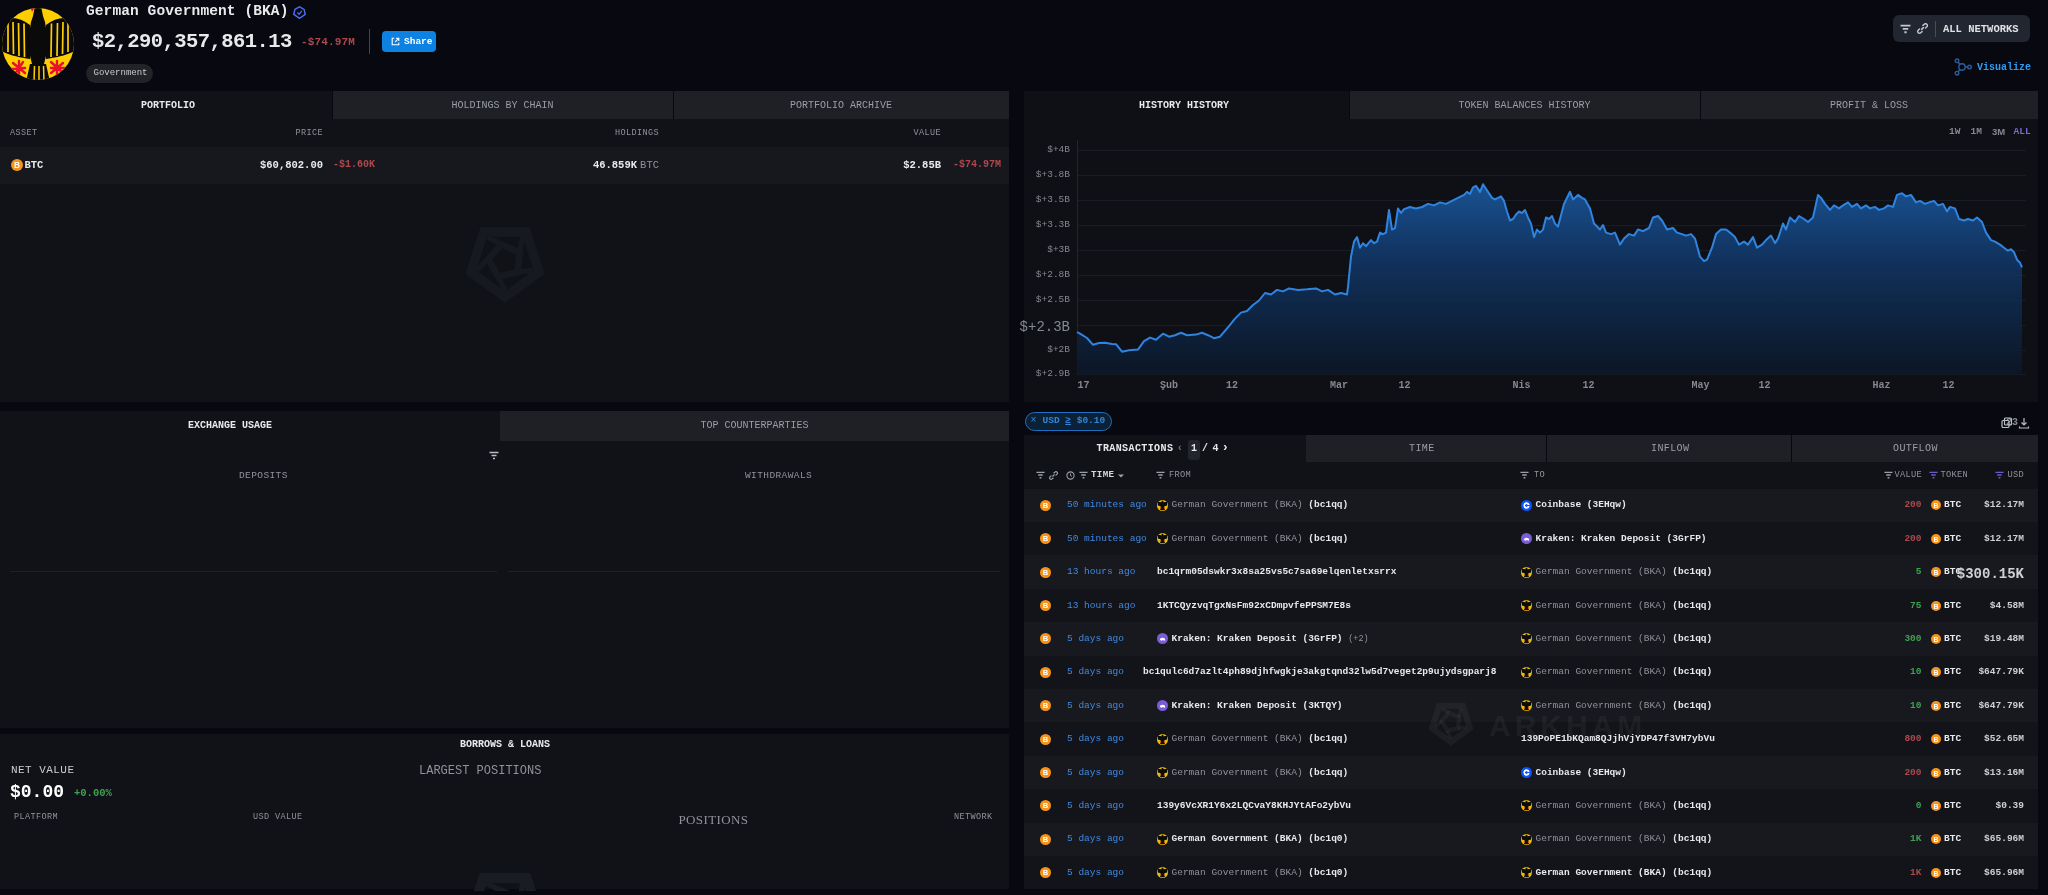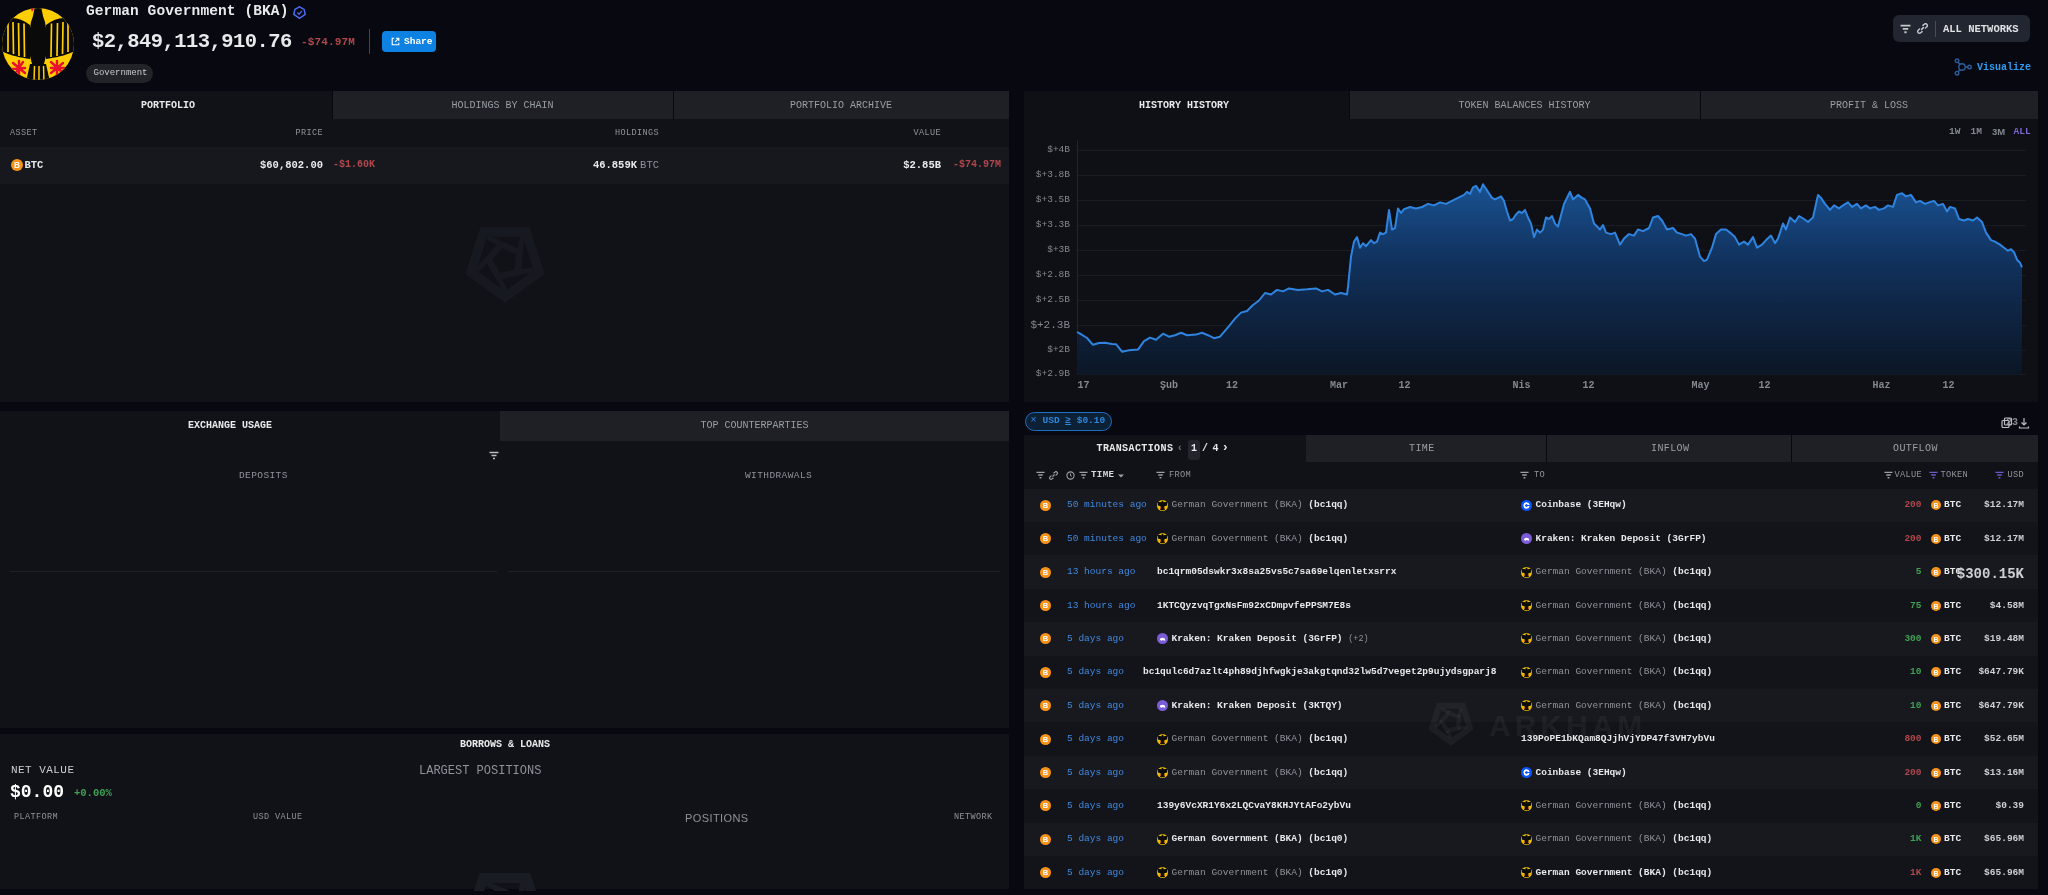--- a/index.html
+++ b/index.html
@@ -27,21 +27,21 @@
         <g stroke="#e8112d" stroke-width="2.4" stroke-linecap="round">
           <path d="M49 54 L61 65 M61 55 L49 65 M49 60 l13 0 M55 53 l0 14"></path>
         </g>
       </g>
     </svg>
 <div class="t" style="left:86px;top:3.0px;font-size:14.5px;color:#e7e9eb;font-weight:700;letter-spacing:0.1px;font-family:'Liberation Mono',monospace;">German Government (BKA)</div>
 <svg style="position:absolute;left:293px;top:6px;" width="13" height="13" viewBox="0 0 13 13">
       <polygon points="1.9,3.4 6.5,0.9 11.1,3.4 12.2,8.3 6.5,12.3 0.8,8.3" fill="none" stroke="#4a6cf5" stroke-width="1.5"></polygon>
       <path d="M4.3 6.5 L6.1 8.2 L8.9 4.9" stroke="#4a6cf5" stroke-width="1.3" fill="none"></path>
     </svg>
-<div class="t" style="left:92px;top:29.3px;font-size:20.5px;color:#e7e9eb;font-weight:700;letter-spacing:-0.55px;font-family:'Liberation Mono',monospace;">$2,849,113,910.76</div>
+<div class="t" style="left:92px;top:29.3px;font-size:20.5px;color:#e7e9eb;font-weight:700;letter-spacing:-0.55px;font-family:'Liberation Mono',monospace;">$2,290,357,861.13</div>
 <div class="t" style="left:301px;top:36.2px;font-size:11px;color:#b0484c;font-weight:700;letter-spacing:0.15px;font-family:'Liberation Mono',monospace;">-$74.97M</div>
 <div style="position:absolute;left:368.5px;top:29px;width:1px;height:25px;background:#44464c;"></div>
 <div style="position:absolute;left:382px;top:31px;width:54px;height:21px;background:#0d82e2;border-radius:4px;"></div>
 <svg style="position:absolute;left:391px;top:37px;" width="9" height="9" viewBox="0 0 9 9">
       <path d="M3.2 1.2 H1.2 V7.8 H7.8 V5.8 M5 1.2 H7.8 V4 M7.6 1.4 L4.2 4.8" stroke="#fff" stroke-width="1.1" fill="none"></path>
     </svg>
 <div class="t" style="left:404px;top:36.1px;font-size:9.5px;color:#ffffff;font-weight:700;font-family:'Liberation Mono',monospace;">Share</div>
 <div style="position:absolute;left:86px;top:64px;width:67px;height:19px;background:#222329;border-radius:10px;"></div>
 <div class="t" style="left:93.5px;top:68.4px;font-size:9px;color:#c8cacd;font-family:'Liberation Mono',monospace;">Government</div>
 <div style="position:absolute;left:1893px;top:15px;width:137px;height:27px;background:#222631;border-radius:6px;"></div>
@@ -122,21 +122,21 @@
 <div class="t" style="right:978px;top:193.6px;font-size:9.5px;color:#84888f;font-family:'Liberation Mono',monospace;">$+3.5B</div>
 <div style="position:absolute;left:1077px;top:224.5px;width:949px;height:1px;background:#1a1c23;"></div>
 <div class="t" style="right:978px;top:218.6px;font-size:9.5px;color:#84888f;font-family:'Liberation Mono',monospace;">$+3.3B</div>
 <div style="position:absolute;left:1077px;top:249.5px;width:949px;height:1px;background:#1a1c23;"></div>
 <div class="t" style="right:978px;top:243.6px;font-size:9.5px;color:#84888f;font-family:'Liberation Mono',monospace;">$+3B</div>
 <div style="position:absolute;left:1077px;top:274.5px;width:949px;height:1px;background:#1a1c23;"></div>
 <div class="t" style="right:978px;top:268.6px;font-size:9.5px;color:#84888f;font-family:'Liberation Mono',monospace;">$+2.8B</div>
 <div style="position:absolute;left:1077px;top:299.5px;width:949px;height:1px;background:#1a1c23;"></div>
 <div class="t" style="right:978px;top:293.6px;font-size:9.5px;color:#84888f;font-family:'Liberation Mono',monospace;">$+2.5B</div>
 <div style="position:absolute;left:1077px;top:324.5px;width:949px;height:1px;background:#1a1c23;"></div>
-<div class="t" style="right:978px;top:318.6px;font-size:11px;color:#84888f;font-family:'Liberation Mono',monospace;">$+2.3B</div>
+<div class="t" style="right:978px;top:318.6px;font-size:14px;color:#84888f;font-family:'Liberation Mono',monospace;">$+2.3B</div>
 <div style="position:absolute;left:1077px;top:349.5px;width:949px;height:1px;background:#1a1c23;"></div>
 <div class="t" style="right:978px;top:343.6px;font-size:9.5px;color:#84888f;font-family:'Liberation Mono',monospace;">$+2B</div>
 <div style="position:absolute;left:1077px;top:373.5px;width:949px;height:1px;background:#1a1c23;"></div>
 <div class="t" style="right:978px;top:367.6px;font-size:9.5px;color:#84888f;font-family:'Liberation Mono',monospace;">$+2.9B</div>
 <div style="position:absolute;left:1077px;top:140px;width:1px;height:235px;background:#23252c;"></div>
 <div class="t" style="left:1077.5px;top:380.3px;font-size:10px;color:#84888f;font-weight:700;font-family:'Liberation Mono',monospace;">17</div>
 <div class="t" style="left:1160px;top:380.3px;font-size:10px;color:#84888f;font-weight:700;font-family:'Liberation Mono',monospace;">Şub</div>
 <div class="t" style="left:1226px;top:380.3px;font-size:10px;color:#84888f;font-weight:700;font-family:'Liberation Mono',monospace;">12</div>
 <div class="t" style="left:1330px;top:380.3px;font-size:10px;color:#84888f;font-weight:700;font-family:'Liberation Mono',monospace;">Mar</div>
 <div class="t" style="left:1398.5px;top:380.3px;font-size:10px;color:#84888f;font-weight:700;font-family:'Liberation Mono',monospace;">12</div>
@@ -170,21 +170,21 @@
 <div style="position:absolute;left:10px;top:571px;width:487px;height:1px;background:#1e2028;"></div>
 <div style="position:absolute;left:508px;top:571px;width:492px;height:1px;background:#1e2028;"></div>
 <div style="position:absolute;left:0px;top:734px;width:1009px;height:155px;background:#101218;"></div>
 <div class="t" style="left:460px;top:738.8px;font-size:10px;color:#e7e9eb;font-weight:700;font-family:'Liberation Mono',monospace;">BORROWS &amp; LOANS</div>
 <div class="t" style="left:11px;top:764.2px;font-size:11px;color:#c9ccd0;letter-spacing:0.45px;font-family:'Liberation Mono',monospace;">NET VALUE</div>
 <div class="t" style="left:419px;top:763.6px;font-size:12px;color:#8f9399;font-family:'Liberation Mono',monospace;">LARGEST POSITIONS</div>
 <div class="t" style="left:10px;top:780.8px;font-size:18px;color:#ffffff;font-weight:700;font-family:'Liberation Mono',monospace;">$0.00</div>
 <div class="t" style="left:74px;top:786.5px;font-size:10.5px;color:#40a152;font-weight:700;font-family:'Liberation Mono',monospace;">+0.00%</div>
 <div class="t" style="left:14px;top:811.7px;font-size:8.5px;color:#8f9399;letter-spacing:0.4px;font-family:'Liberation Mono',monospace;">PLATFORM</div>
 <div class="t" style="right:1745.5px;top:811.7px;font-size:8.5px;color:#8f9399;letter-spacing:0.4px;font-family:'Liberation Mono',monospace;">USD VALUE</div>
-<div class="t" style="right:1299.5px;top:811.7px;font-size:11px;color:#8f9399;letter-spacing:0.4px;font-family:Liberation Sans, sans-serif;">POSITIONS</div>
+<div class="t" style="right:1299.5px;top:811.7px;font-size:13px;color:#8f9399;letter-spacing:0.4px;font-family:Liberation Serif, serif;">POSITIONS</div>
 <div class="t" style="right:1055.5px;top:811.7px;font-size:8.5px;color:#8f9399;letter-spacing:0.4px;font-family:'Liberation Mono',monospace;">NETWORK</div>
 <svg style="position:absolute;left:455px;top:860px;overflow:hidden;" width="100" height="31" viewBox="0 0 100 31">
       <g stroke="#1a1c24" stroke-opacity="1" fill="none">
         <polygon points="50.0,85.0 14.8,59.4 28.3,18.1 71.7,18.1 85.2,59.4" stroke-width="10.0"></polygon>
         <polygon points="42.9,63.9 32.7,46.2 46.4,31.0 65.1,39.3 62.9,59.6" stroke-width="7.0"></polygon>
         <g stroke-width="5.5">
           <line x1="50.0" y1="78.3" x2="42.9" y2="63.9"></line>
           <line x1="21.1" y1="57.4" x2="32.7" y2="46.2"></line>
           <line x1="32.2" y1="23.5" x2="46.4" y2="31.0"></line>
           <line x1="67.8" y1="23.5" x2="65.1" y2="39.3"></line>

